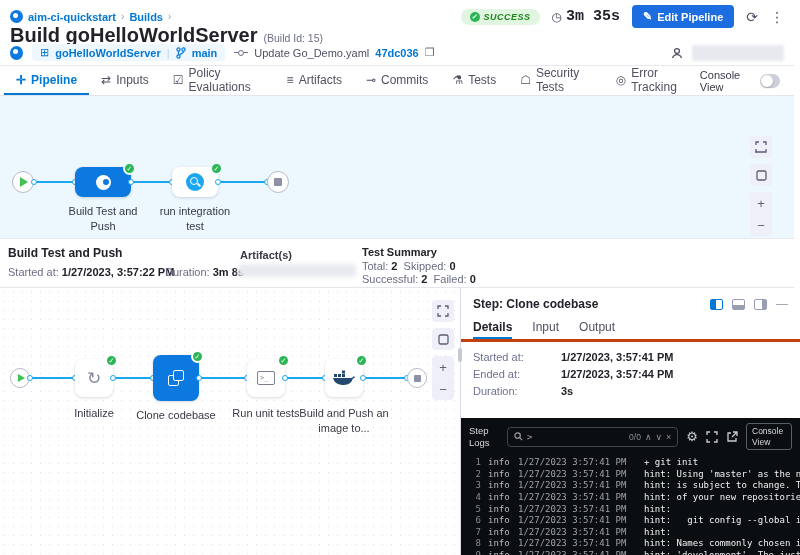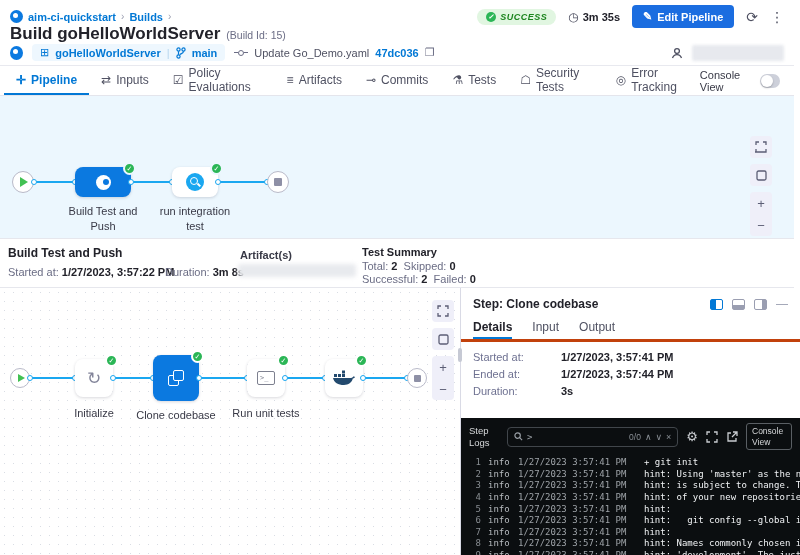--- a/index.html
+++ b/index.html
@@ -16,26 +16,26 @@
   .hlogo { width:13px; height:13px; border-radius:50%; background:#0b79e0; position:relative; flex:0 0 13px; }
   .hlogo::after { content:""; position:absolute; left:3px; top:3px; width:5px; height:5px; border-radius:50%; background:#fff; }
   .r1right { display:flex; align-items:center; gap:12px; }
   .badge-success { display:flex; align-items:center; gap:4px; background:#e1f6e1; color:#1b841d;
     font-size:9px; font-weight:700; letter-spacing:.5px; padding:3px 9px; border-radius:9px;font-style:italic; }
   .badge-check { width:10px; height:10px; border-radius:50%; background:#2bb656; color:#fff; font-size:7px;
     display:flex; align-items:center; justify-content:center; }
   .meta-label { color:#6b6d85; font-size:11px; }
   .meta-val { color:#22222a; font-size:11px; font-weight:600; }
   .clock { font-size:12px; color:#4f5162; }
-  .elapsed { font-size:11px; color:#22222a; font-weight:600; }
+  .elapsed { font-size:15px; color:#22222a; font-weight:600;font-family:Liberation Mono, monospace; }
   .btn-primary { display:flex; align-items:center; gap:5px; background:#1b6de0; color:#fff; border:none;
     font-size:11px; font-weight:600; padding:5px 11px; border-radius:4px; cursor:pointer; font-family:inherit; }
   .iconbtn { font-size:14px; color:#4f5162; background:none; border:none; cursor:pointer; line-height:1; }
   .row2 { position:absolute; top:24px; left:10px; display:flex; align-items:baseline; gap:6px; }
-  .page-title { font-size:17px; font-weight:700; color:#22222a; }
+  .page-title { font-size:20px; font-weight:700; color:#22222a; }
   .build-id { font-size:10.5px; color:#6b6d85; }
   .row3 { position:absolute; top:44px; left:10px; right:10px; display:flex; justify-content:space-between; align-items:center; }
   .r3left { display:flex; align-items:center; gap:9px; }
   .repo-pill { display:flex; align-items:center; gap:6px; background:#eef7fe; border-radius:4px; padding:2px 8px; }
   .repo-pill .txt { font-size:11px; font-weight:600; color:#0278d5; }
   .pill-ico { font-size:11px; color:#0278d5; }
   .pill-div { color:#b7d7ef; font-size:11px; }
   .commit-wrap { display:flex; align-items:center; gap:6px; }
   .commit-glyph { display:flex; align-items:center; }
   .commit-glyph i { display:block; background:#6b6d85; }
@@ -358,20 +358,21 @@
       <span class="check">✓</span>
     </div>
     <div class="conn" style="left:363px;top:89px;width:44px;"></div>
     <div class="node-circle" style="left:407px;top:80px;width:20px;height:20px;">
         <span class="stop-sq" style="width:7px;height:7px;"></span>
       </div>
 
     <div class="nlabel" style="left:54px;top:118px;width:80px;">Initialize</div>
     <div class="nlabel" style="left:126px;top:120px;width:100px;">Clone codebase</div>
     <div class="nlabel" style="left:216px;top:118px;width:100px;">Run unit tests</div>
+    <div class="nlabel" style="left:296px;top:118px;width:96px;">Build and Push an image to...</div>
 
     <div class="ctrl" style="right:6px;top:12px;">
       <svg width="12" height="12" viewBox="0 0 12 12">
           <path d="M1 4V1h3M8 1h3v3M11 8v3h-3M4 11H1V8" fill="none" stroke="#5c5e75" stroke-width="1.3"></path>
         </svg>
     </div>
     <div class="ctrl" style="right:6px;top:40px;">
       <svg width="11" height="11" viewBox="0 0 11 11">
           <rect x="1" y="1" width="9" height="9" rx="1.5" fill="none" stroke="#5c5e75" stroke-width="1.3"></rect>
         </svg>

